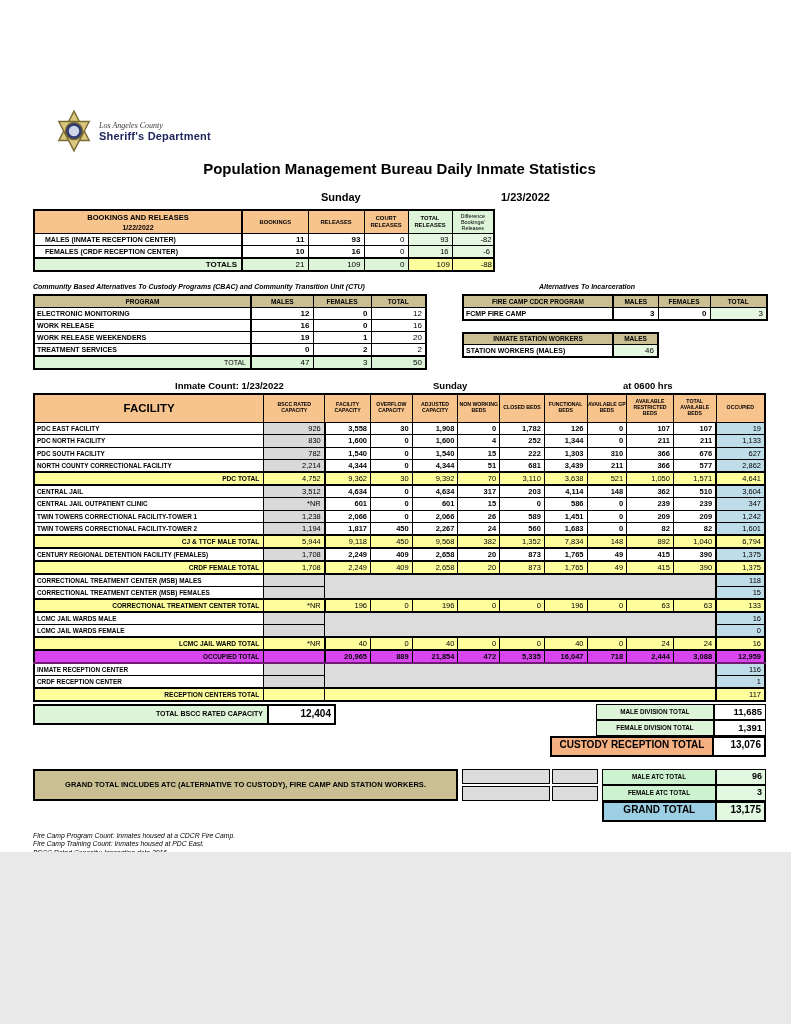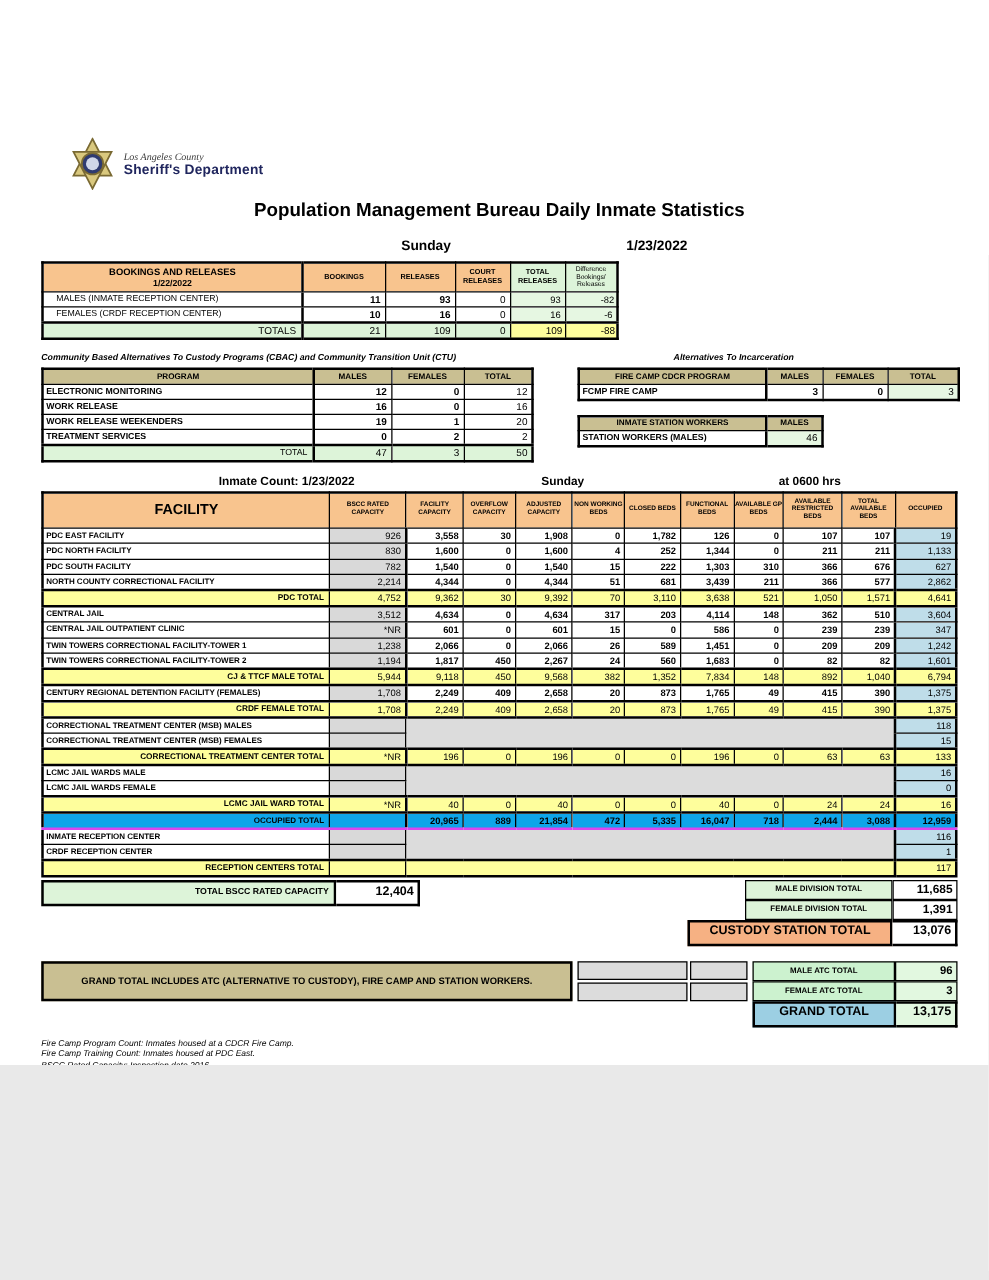--- a/index.html
+++ b/index.html
@@ -21,21 +21,21 @@
 
   
   .bk{position:absolute;top:209px;left:0;width:460px;border:2px solid #000;}
   .bk th,.bk td{border:1px solid #000;}
   .bk .bk-t{background:#f8c48e;font-size:7.5px;font-weight:bold;text-align:center;padding:2px 0;}
   .bk .bk-date{font-size:7px;margin-top:2px;}
   .bk th.hp{background:#f8c48e;font-size:5.8px;font-weight:bold;text-align:center;padding:1px;white-space:normal;line-height:1.15;}
   .bk th.hg{background:#ddf4d9;font-size:5.8px;font-weight:bold;text-align:center;padding:1px;white-space:normal;line-height:1.15;}
   .bk th.hg.norm{font-weight:normal;font-size:5.4px;}
   .bk td{height:12px;font-size:8px;}
-  .bk .bk-lbl{font-size:7px;font-weight:normal;padding-left:10px;border-right:2px solid #000;}
+  .bk .bk-lbl{font-size:7px;font-weight:bold;padding-left:10px;border-right:2px solid #000;}
   .bk .num{text-align:right;padding-right:3px;padding-left:28px;}
   .bk .b{font-weight:bold;}
   .bk .grnbg{background:#e6f7e2;font-weight:normal;font-size:7.5px;}
   .bk tr.tot td{background:#ddf4d9;border-top:2px solid #000;font-size:8px;}
   .bk tr.tot .bk-lbl{text-align:right;padding-right:4px;}
   .bk tr.tot .ylw{background:#fefe9c;}
 
   
   .twocol{position:absolute;top:283px;left:0;width:733px;display:flex;}
   .sec-title{font-size:7px;font-weight:bold;font-style:italic;height:11px;}
@@ -74,21 +74,21 @@
   .main th.fac{font-size:11.5px;}
   .main td{height:12.5px;font-size:7.5px;}
   .main td.lbl{font-size:6.4px;font-weight:bold;padding-left:2px;}
   .main td.num{text-align:right;padding-right:3px;}
   .main td.b{font-weight:bold;}
   .main td.bscc{background:#d9d9d9;}
   .main td.vthl{border-left:2px solid #000;}
   .main tr.norm td.occ,.main tr.spec td.occ{background:#bfdde9;}
   .main tr.sub td{background:#fefe9c;border-top:2px solid #000;border-bottom:2px solid #000;}
   .main tr.sub td.lbl{text-align:right;padding-right:4px;font-size:6.6px;}
-  .main tr.grn td{background:#0ea5e9;border-top:2px solid #000;border-bottom:2px solid #d946ef;}
+  .main tr.grn td{background:#d946ef;border-top:2px solid #000;border-bottom:2px solid #701a75;}
   .main tr.grn td.lbl{text-align:right;padding-right:4px;}
   .main td.mg{background:#dcdcdc;}
 
   .bottomrow{display:flex;margin-top:2px;}
   .bscc-box{display:flex;}
   .bscc-lbl{width:228px;height:17px;background:#ddf4d9;border:2px solid #000;
             font-size:7px;font-weight:bold;text-align:right;line-height:15px;padding-right:4px;}
   .bscc-val{width:62px;height:17px;border:2px solid #000;border-left:none;
             font-size:10px;font-weight:bold;text-align:right;line-height:15px;padding-right:3px;background:#fff;}
   .div-totals{margin-left:auto;}
@@ -584,21 +584,21 @@
       <div class="div-totals">
         <div class="dt-row">
           <div class="dt-lbl">MALE DIVISION TOTAL</div>
           <div class="dt-val">11,685</div>
         </div>
         <div class="dt-row">
           <div class="dt-lbl">FEMALE DIVISION TOTAL</div>
           <div class="dt-val">1,391</div>
         </div>
         <div class="dt-row custody">
-          <div class="dt-lbl">CUSTODY STATION TOTAL</div>
+          <div class="dt-lbl">CUSTODY RECEPTION TOTAL</div>
           <div class="dt-val">13,076</div>
         </div>
       </div>
     </div>
 
     <div class="grand">
       <div class="gt-note">GRAND TOTAL INCLUDES ATC (ALTERNATIVE TO CUSTODY), FIRE CAMP AND STATION WORKERS.</div>
       <div class="gt-gray">
         <div></div>
             <div></div>

